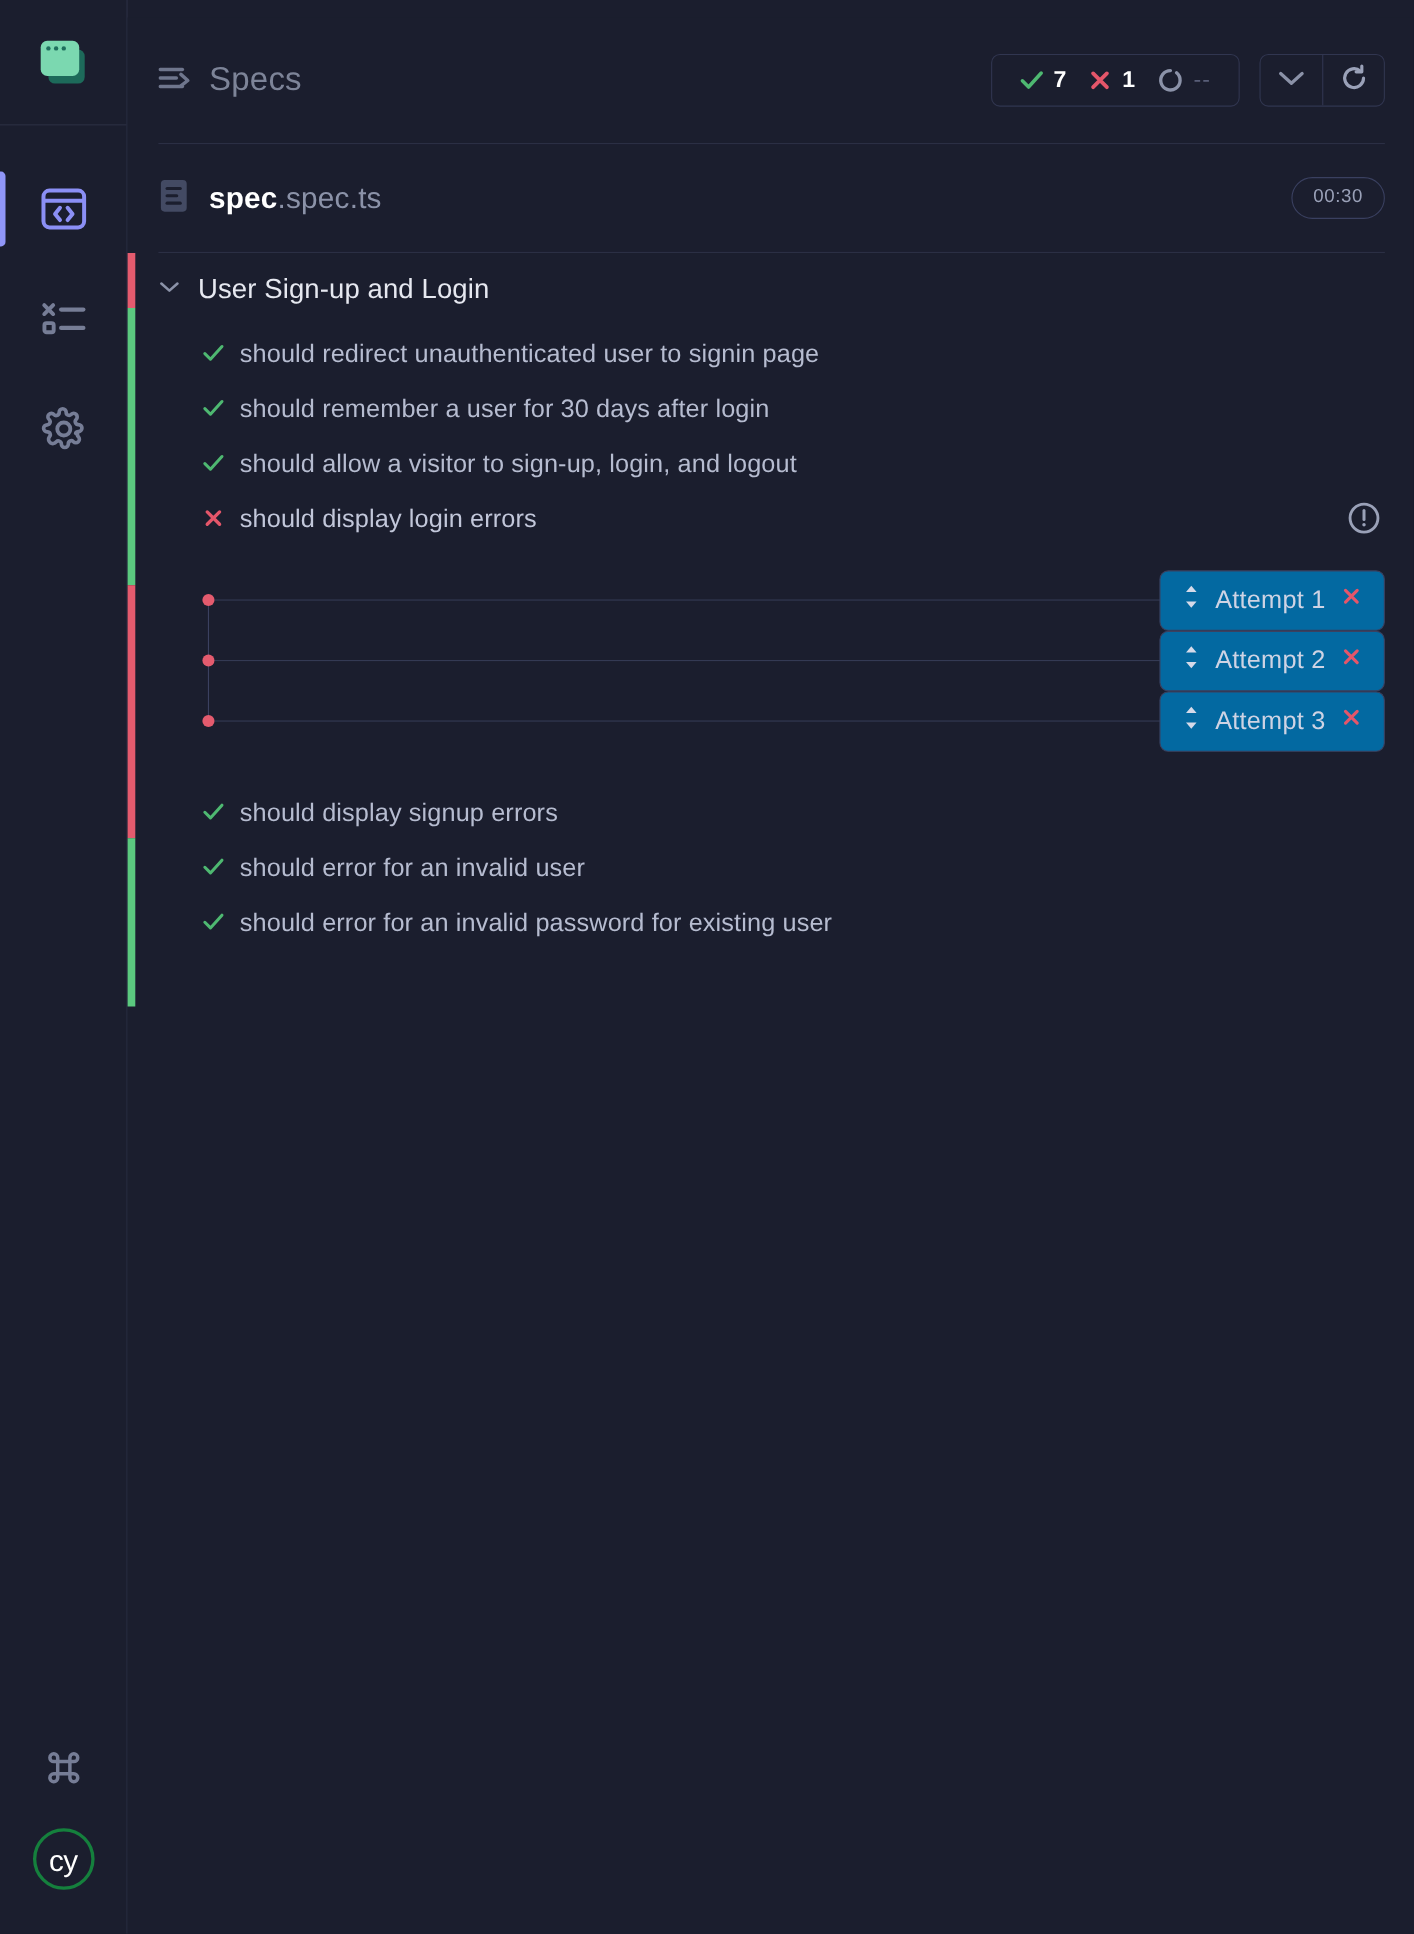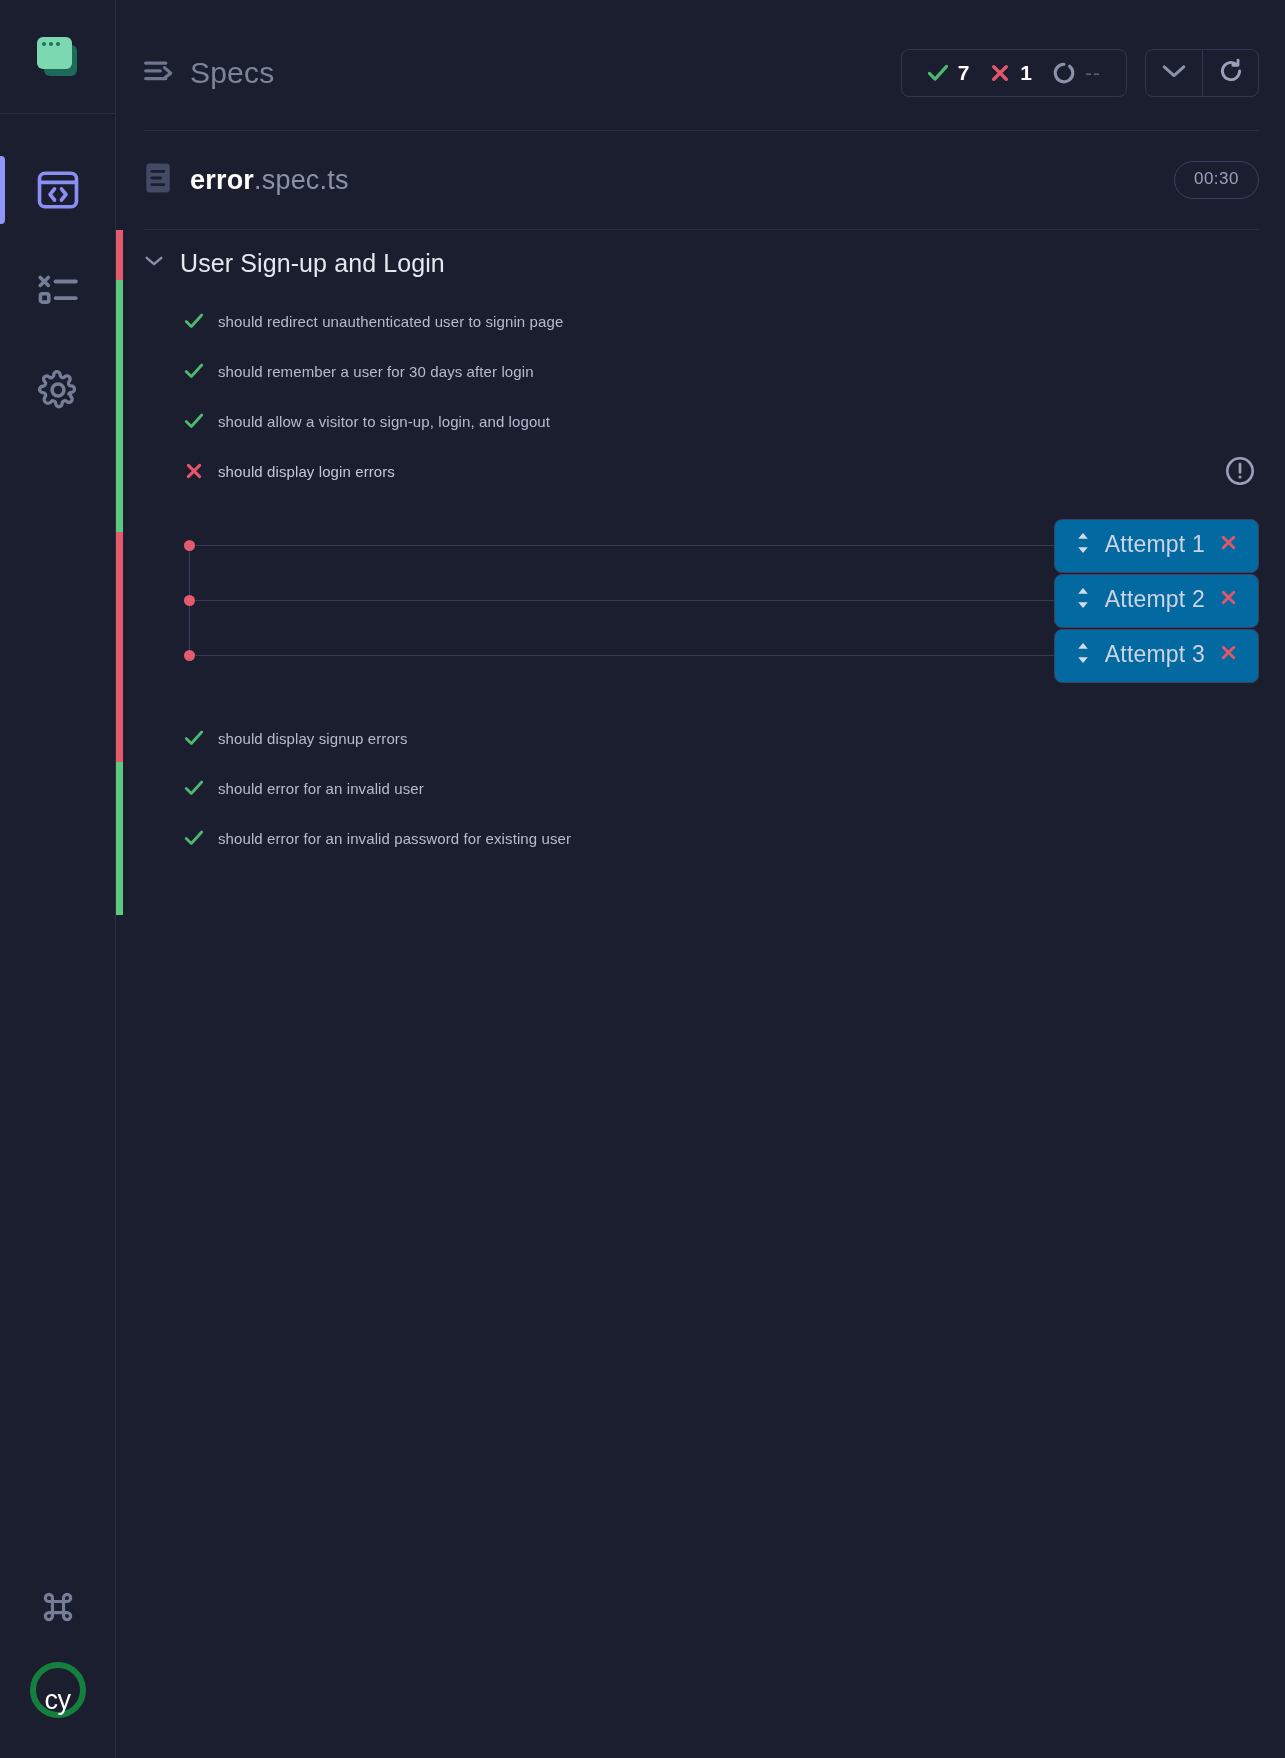--- a/index.html
+++ b/index.html
@@ -114,23 +114,23 @@
     width: 100%;
     height: 86px;
     display: flex;
     align-items: center;
     justify-content: center;
     cursor: pointer;
   }
   .cy-badge {
     width: 56px; height: 56px;
     border-radius: 50%;
-    border: 6px solid #15803d;
-    display: flex;
-    align-items: flex-end;
+    border: 3px solid #15803d;
+    display: flex;
+    align-items: center;
     justify-content: center;
     margin-top: 10px;
     cursor: pointer;
     position: relative;
     background: #1b1e2e;
   }
   .cy-badge span {
     font-family: "Liberation Sans", sans-serif;
     font-size: 27px;
     color: #ffffff;
@@ -300,21 +300,21 @@
 
   .test-row {
     display: flex;
     align-items: center;
     gap: 14px;
     height: 50px;
     padding-left: 40px;
     cursor: pointer;
   }
   .test-label {
-    font-size: 15px;
+    font-size: 23px;
     color: #b6bcd0;
     letter-spacing: 0.1px;
   }
   .test-row.failed .test-label { color: #c2c7da; }
 
   .test-row .alert-slot {
     margin-left: auto;
     display: flex;
     align-items: center;
     padding-right: 4px;
@@ -521,21 +521,21 @@
     <div class="spec-row">
       <div class="spec-name-wrap">
         <span>
           <svg width="28" height="32" viewBox="0 0 20 24" fill="none">
             <rect x="1.2" y="1.2" width="17.6" height="21.6" rx="2.6" fill="#434a63"></rect>
             <line x1="5.4" y1="7" x2="14.4" y2="7" stroke="#1b1e2e" stroke-width="2.1" stroke-linecap="round"></line>
             <line x1="5.4" y1="12" x2="12" y2="12" stroke="#1b1e2e" stroke-width="2.1" stroke-linecap="round"></line>
             <line x1="5.4" y1="17" x2="14.4" y2="17" stroke="#1b1e2e" stroke-width="2.1" stroke-linecap="round"></line>
           </svg>
         </span>
-        <span class="spec-name"><b>error</b><span>.spec.ts</span></span>
+        <span class="spec-name"><b>spec</b><span>.spec.ts</span></span>
       </div>
       <div class="spec-duration">00:30</div>
     </div>
 
     <div class="spec-divider"></div>
 
     <div class="results">
 
       <div class="status-bar">
         <div class="status-seg" style="background:#e45b6e;height:50px;"></div>

